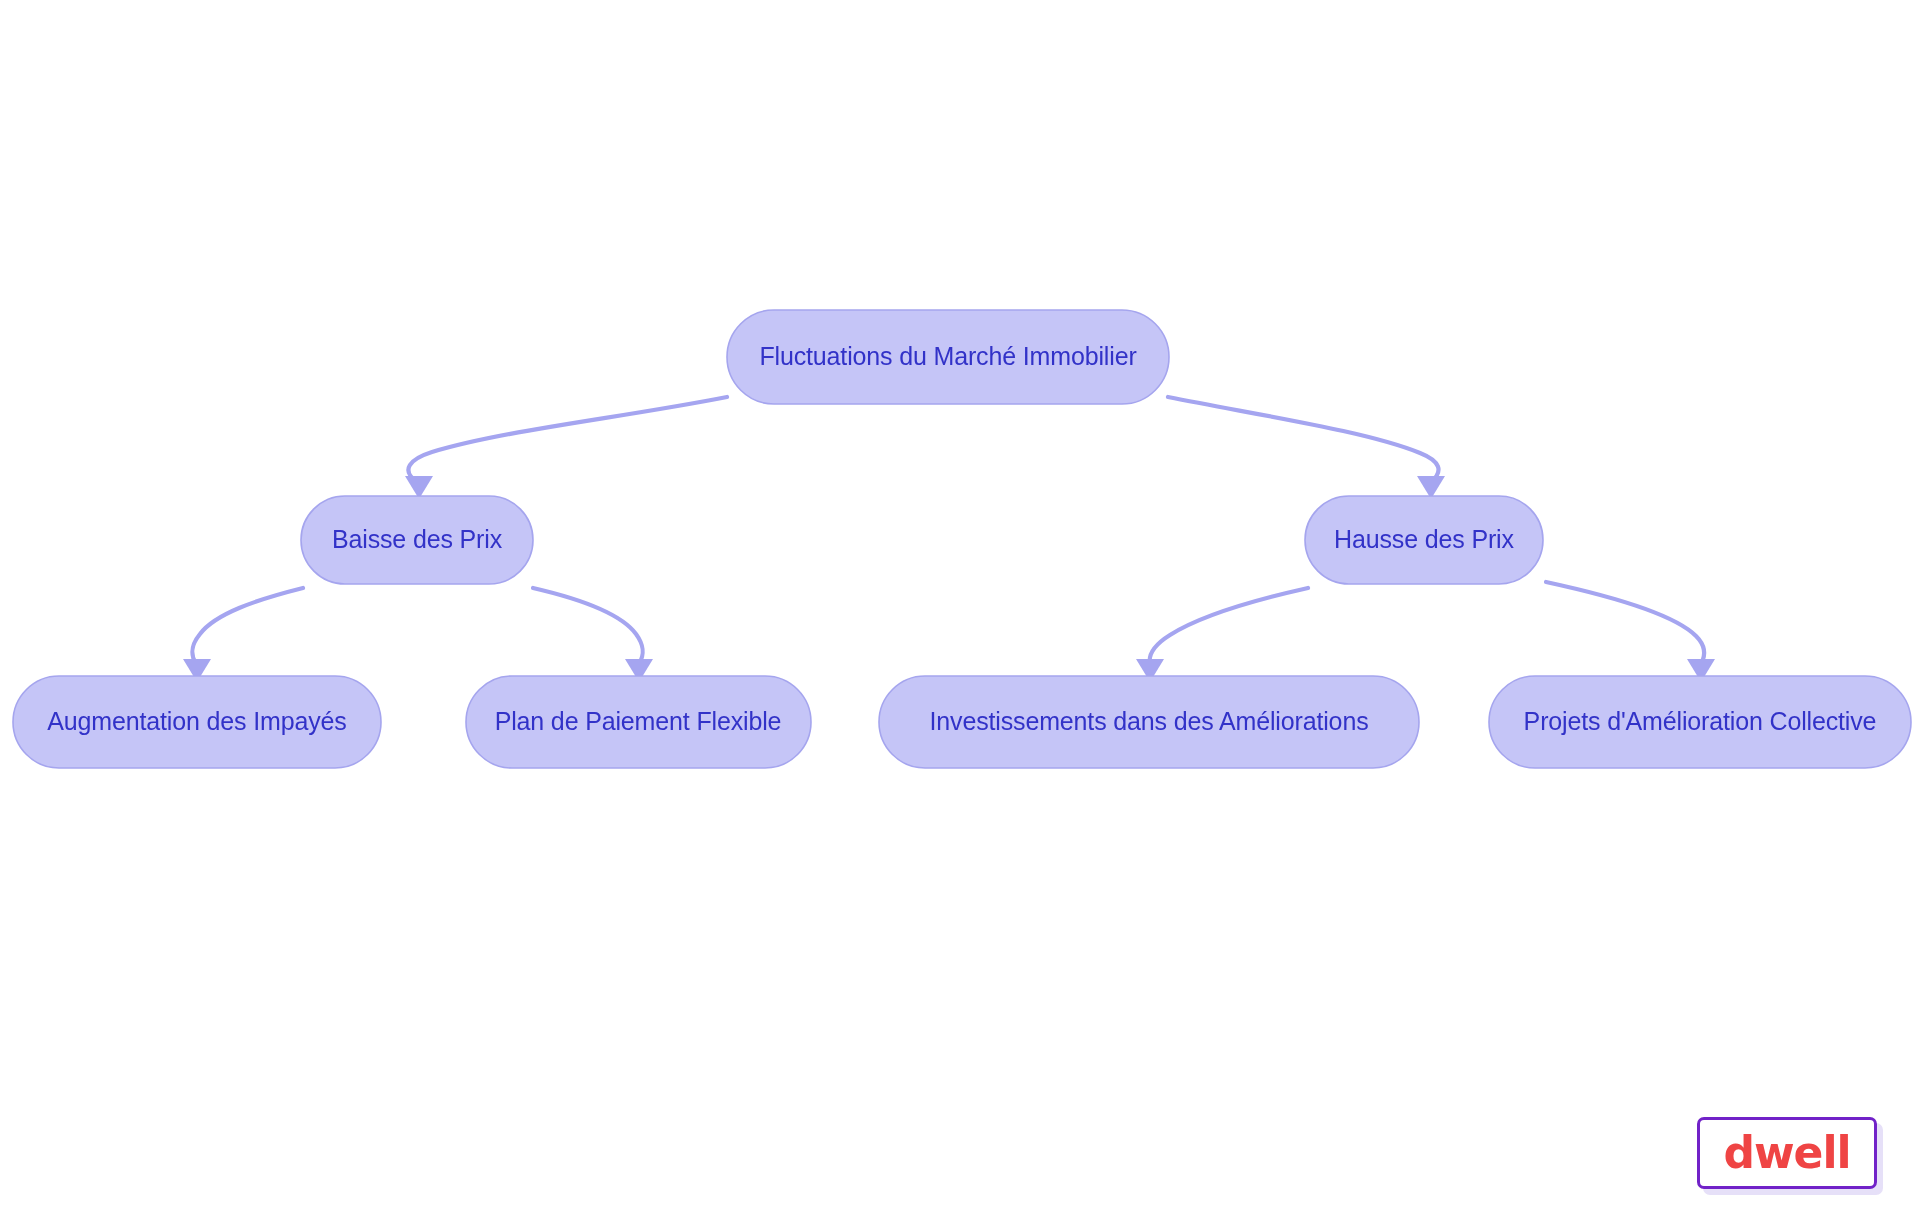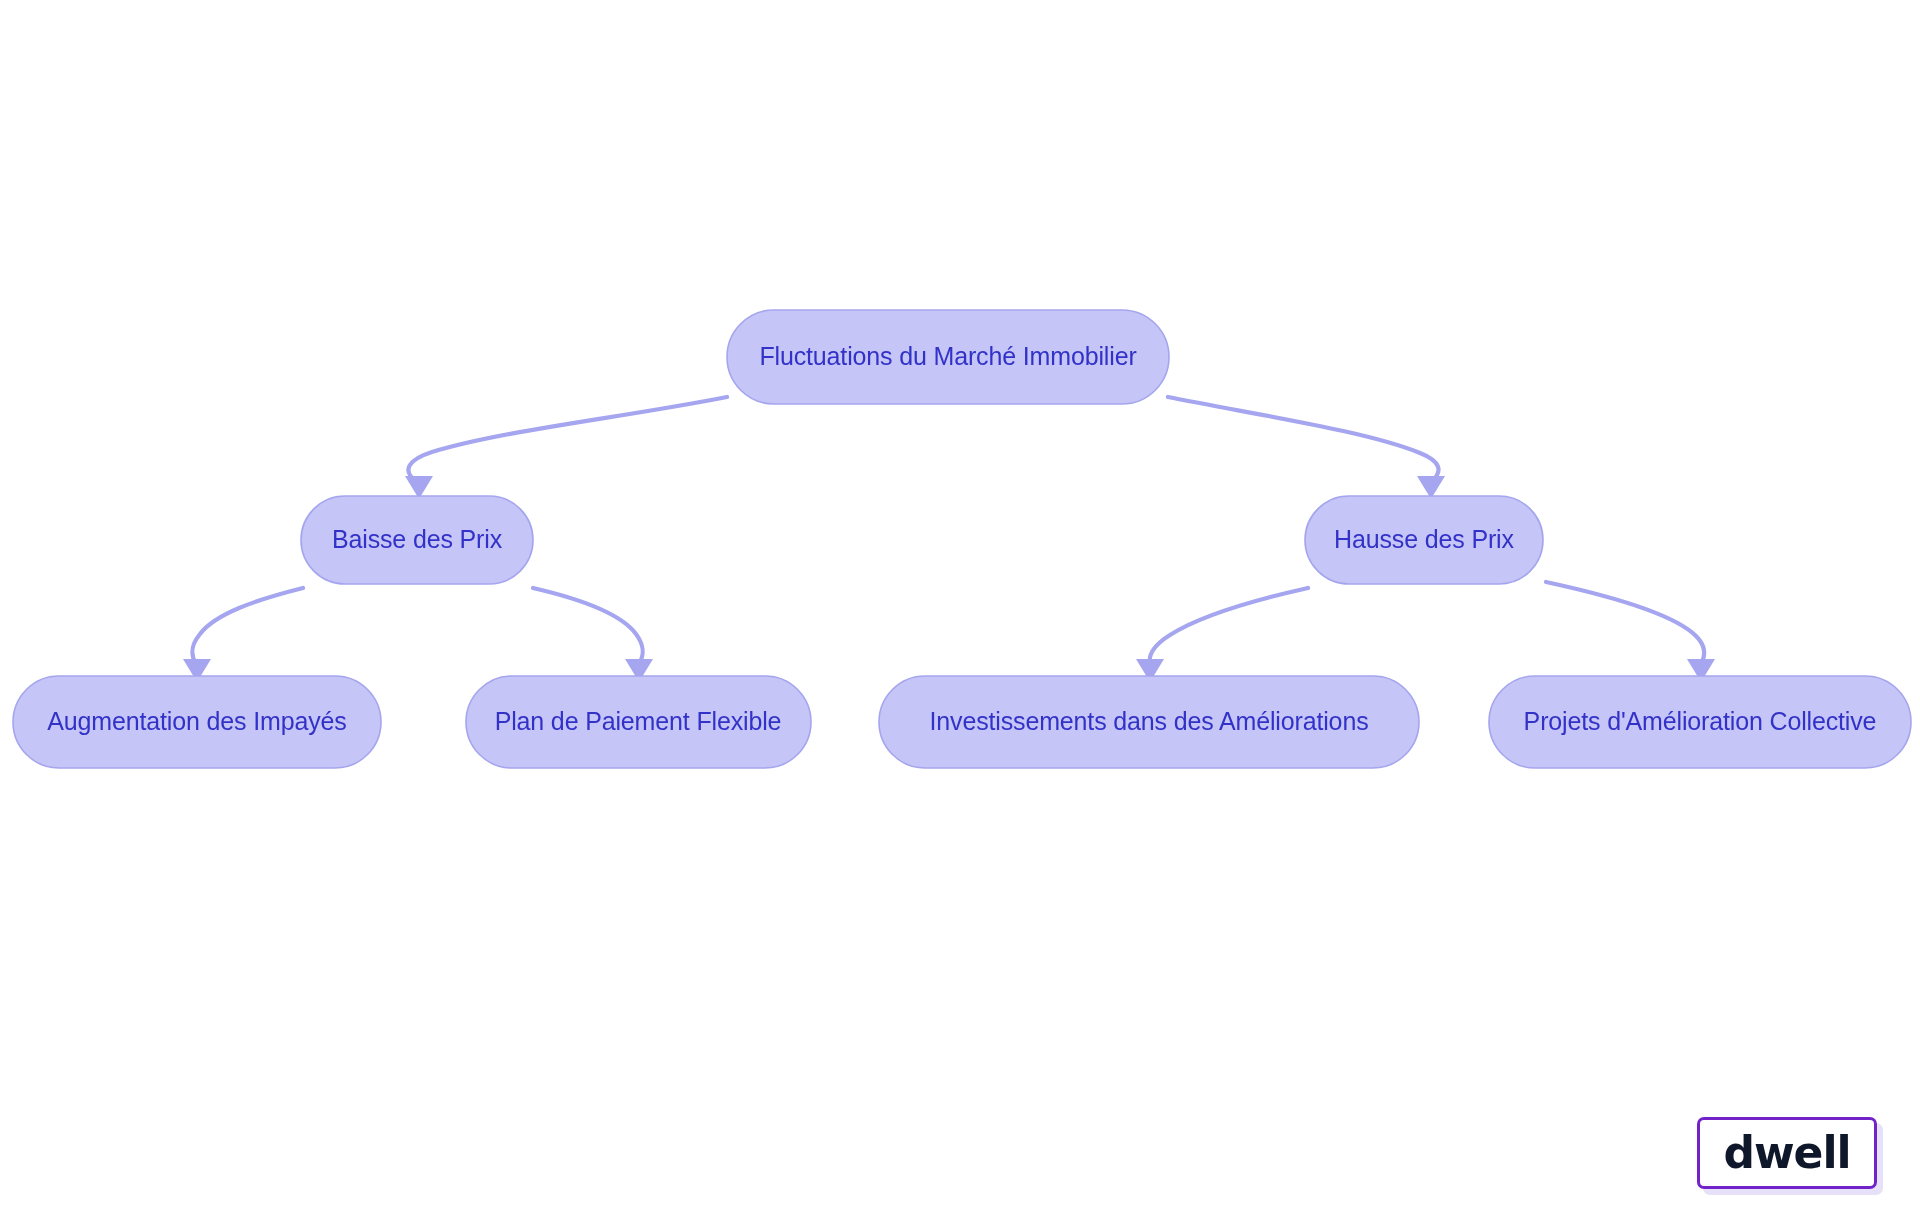--- a/index.html
+++ b/index.html
@@ -70,21 +70,21 @@
     height: 72px;
     box-sizing: border-box;
     background: #ffffff;
     border: 3px solid #7122c8;
     border-radius: 7px;
     display: flex;
     align-items: center;
     justify-content: center;
   }
   #brand-logo .logo-text {
-    color: #0f172a;
+    color: #ef4444;
     font-family: "DejaVu Sans", sans-serif;
     font-size: 44px;
     font-weight: 700;
     letter-spacing: -1px;
     line-height: 1;
   }
 </style>
 </head>
 <body>
 

